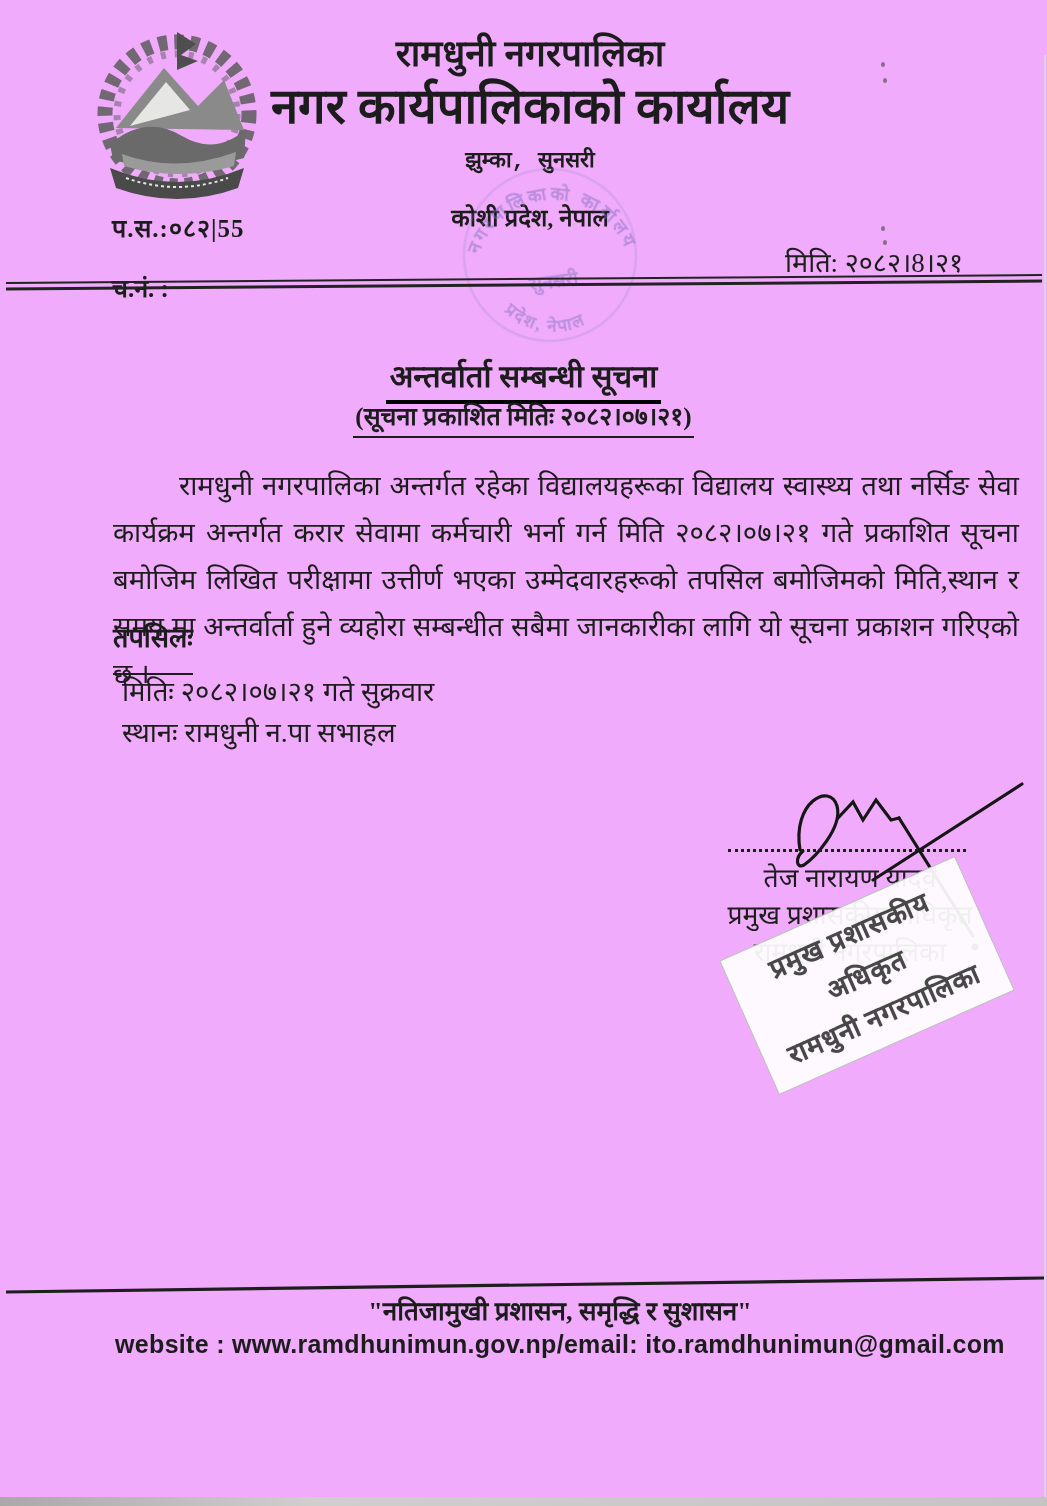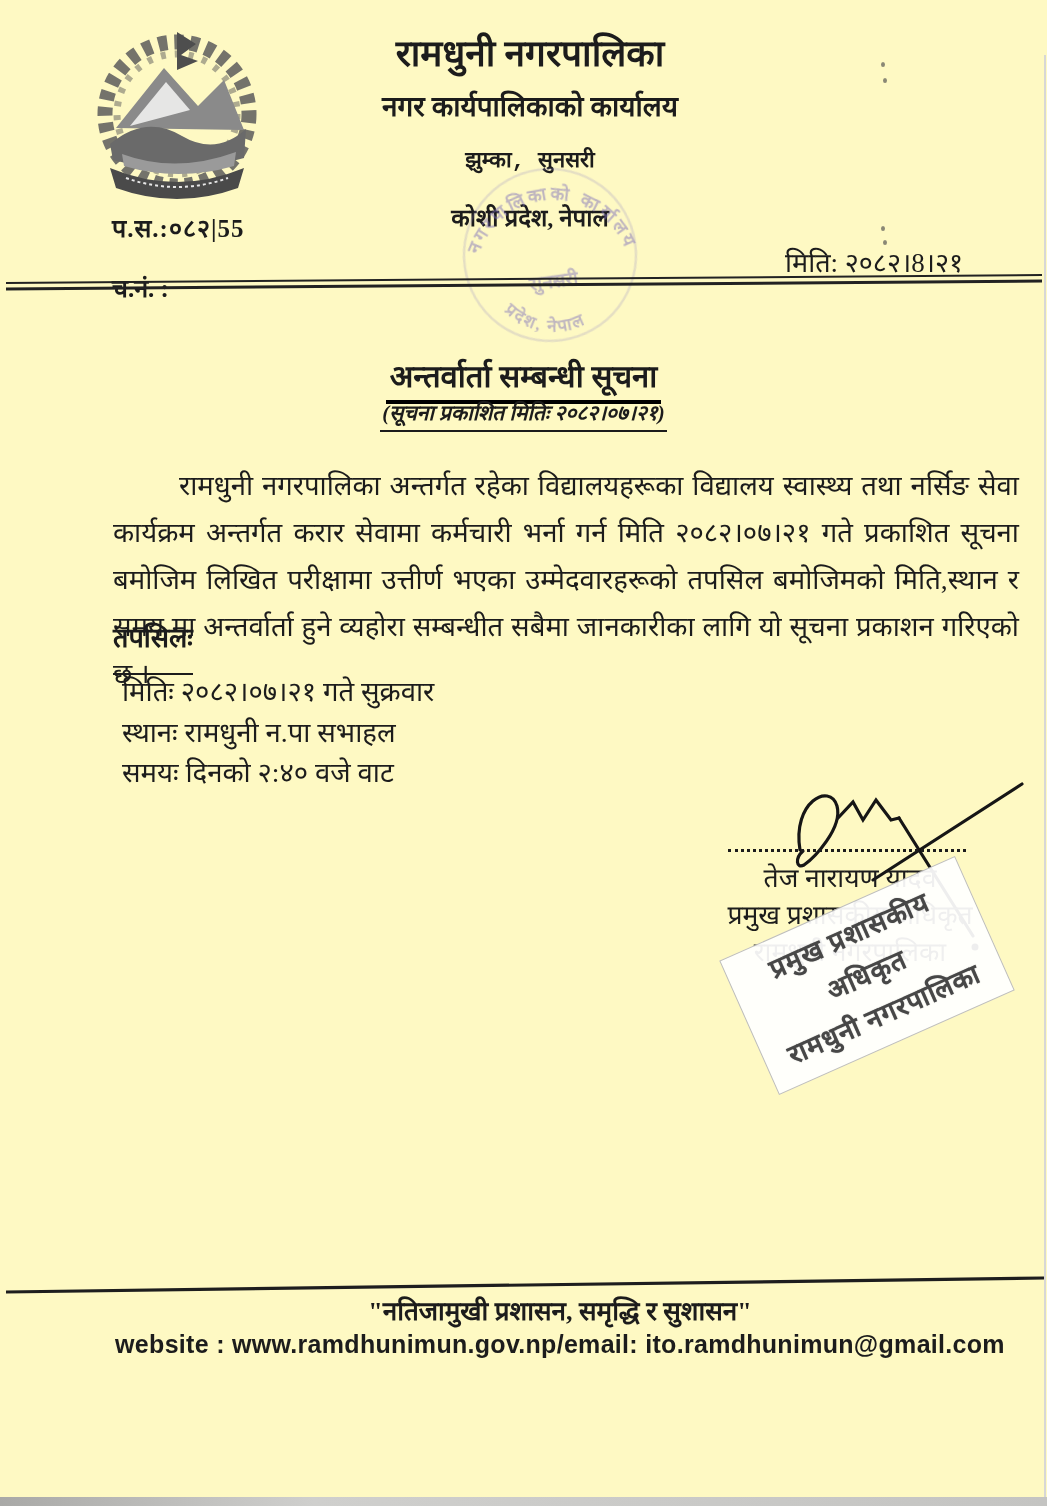--- a/index.html
+++ b/index.html
@@ -1,43 +1,43 @@
 <!DOCTYPE html>
 <html><head>
 <meta charset="utf-8">
 <style>
   * { margin:0; padding:0; box-sizing:border-box; }
   html,body { background:#e8e8e8; }
   .page {
     position:relative; width:1047px; height:1506px; margin:0 auto;
-    background:#fef9c3; overflow:hidden;
+    background:#f0abfc; overflow:hidden;
     font-family:"Liberation Serif","DejaVu Serif",serif;
     color:#1c1c1c;
   }
   
   .emblem { position:absolute; left:86px; top:26px; width:182px; height:190px; }
   .head-block { position:absolute; left:240px; top:28px; width:580px; text-align:center; font-weight:bold; }
   .head-org      { font-size:37px; line-height:52px; }
-  .head-office   { font-size:28px; line-height:54px; }
+  .head-office   { font-size:49px; line-height:54px; }
   .head-address  { font-size:22px; line-height:56px;font-family:Liberation Mono, monospace; }
   .head-province { font-size:24px; line-height:56px; }
   .ref-no      { position:absolute; left:112px; top:210px; font-size:25px; font-weight:bold; letter-spacing:1px; }
   .dispatch-no { position:absolute; left:112px; top:250px; font-size:25px; font-weight:bold;margin-top:20px; }
   .letter-date { position:absolute; right:84px; top:243px; font-size:27px; }
   .rule-svg { position:absolute; left:0; width:1047px; }
   
   .round-stamp { position:absolute; left:440px; top:160px; width:220px; height:190px;
                  opacity:.8; filter:blur(.5px); transform:rotate(-8deg); }
   
   .title-wrap { position:absolute; left:0; top:354px; width:1047px; text-align:center; }
   .title-wrap .t1 { display:inline-block; font-size:31px; font-weight:bold;
                     border-bottom:4px solid #000000; padding:0 4px 4px; }
   .subtitle-wrap { position:absolute; left:0; top:398px; width:1047px; text-align:center; }
-  .subtitle-wrap .t2 { display:inline-block; font-size:21px; font-weight:bold;
-                       border-bottom:2px solid #1c1c1c; padding:0 2px 4px;font-style:italic; }
+  .subtitle-wrap .t2 { display:inline-block; font-size:25px; font-weight:bold;
+                       border-bottom:2px solid #1c1c1c; padding:0 2px 4px; }
   .body-par { position:absolute; left:113px; top:462px; width:906px;
               font-size:27.5px; line-height:47px; text-align:justify; text-indent:66px; }
   .tapsil { position:absolute; left:113px; top:618px; font-size:27px; font-weight:bold;
             border-bottom:2px solid #1c1c1c; padding-bottom:18px; }
   .details { position:absolute; left:122px; top:672px; font-size:27.5px; line-height:40.5px; }
   
   .sig-svg { position:absolute; left:700px; top:768px; width:347px; height:200px; }
   .sig-dots { position:absolute; left:728px; top:838px; width:238px; height:14px;
               border-bottom:3.5px dotted #1c1c1c; }
   .sig-block { position:absolute; left:705px; top:860px; width:290px; text-align:center;
@@ -122,21 +122,20 @@
   <div class="subtitle-wrap">
     <span class="t2">(सूचना प्रकाशित मितिः २०८२।०७।२१)</span>
   </div>
 
   <p class="body-par">रामधुनी नगरपालिका अन्तर्गत रहेका विद्यालयहरूका विद्यालय स्वास्थ्य तथा नर्सिङ सेवा कार्यक्रम अन्तर्गत करार सेवामा कर्मचारी भर्ना गर्न मिति २०८२।०७।२१ गते प्रकाशित सूचना बमोजिम लिखित परीक्षामा उत्तीर्ण भएका उम्मेदवारहरूको तपसिल बमोजिमको मिति,स्थान र समय मा अन्तर्वार्ता हुने  व्यहोरा सम्बन्धीत सबैमा जानकारीका लागि यो सूचना प्रकाशन गरिएको छ ।</p>
 
   <div class="tapsil">तपसिलः</div>
   <div class="details">
     <div>मितिः २०८२।०७।२१ गते सुक्रवार</div>
     <div>स्थानः रामधुनी न.पा सभाहल</div>
-    <div>समयः दिनको २:४० वजे वाट</div>
   </div>
 
   <svg class="sig-svg" viewBox="0 0 347 200">
     <g fill="none" stroke="#161616" stroke-width="3.2" stroke-linecap="round">
       <path d="M 100 82 C 92 34, 130 14, 137 38 C 143 60, 114 90, 104 97 C 96 101, 95 90, 103 83"></path>
       <path d="M 138 50 L 153 34 L 163 52 L 176 32 L 191 52 L 199 50"></path>
       <path d="M 199 50 L 273 168"></path>
       <path d="M 322 16 L 173 112"></path>
     </g>
     <circle cx="275" cy="179" r="3.5" fill="#161616"></circle>

